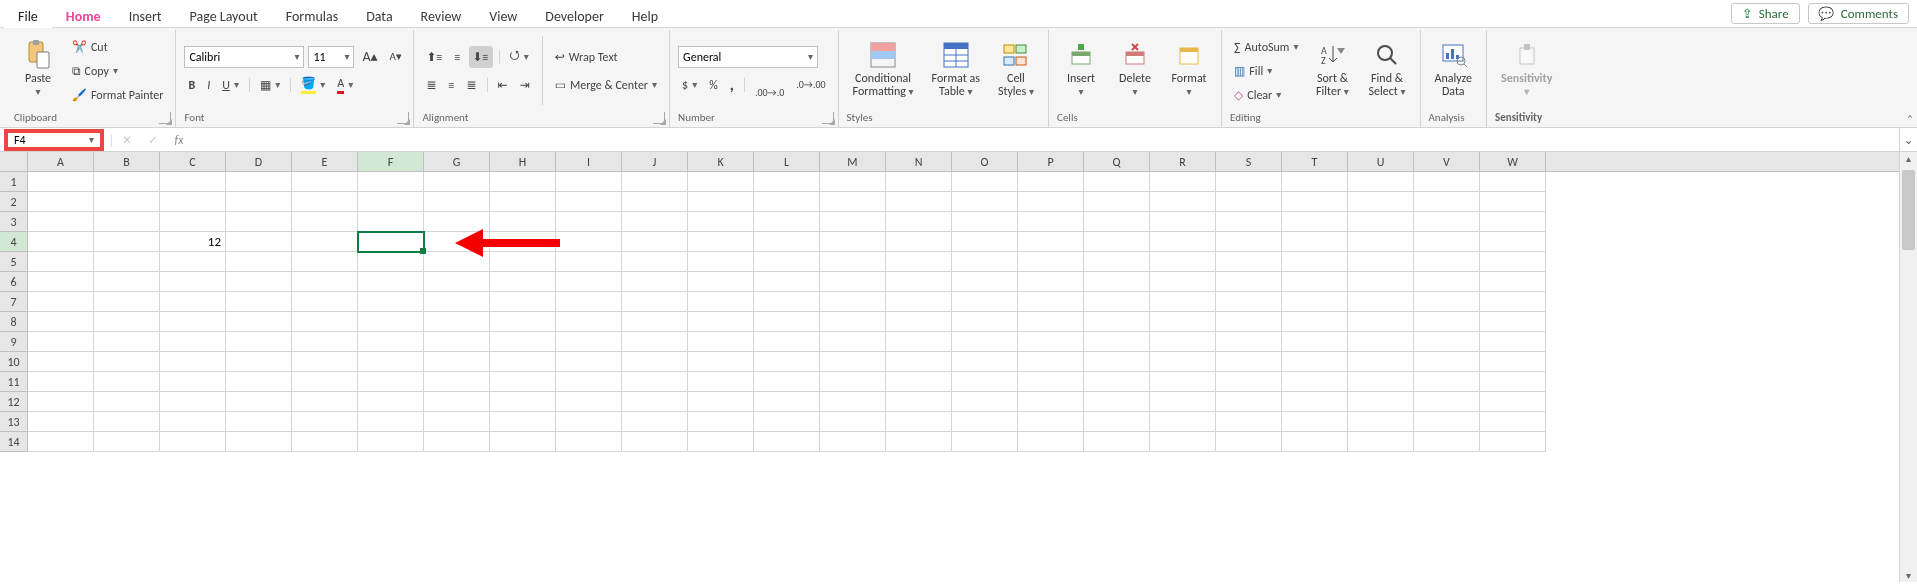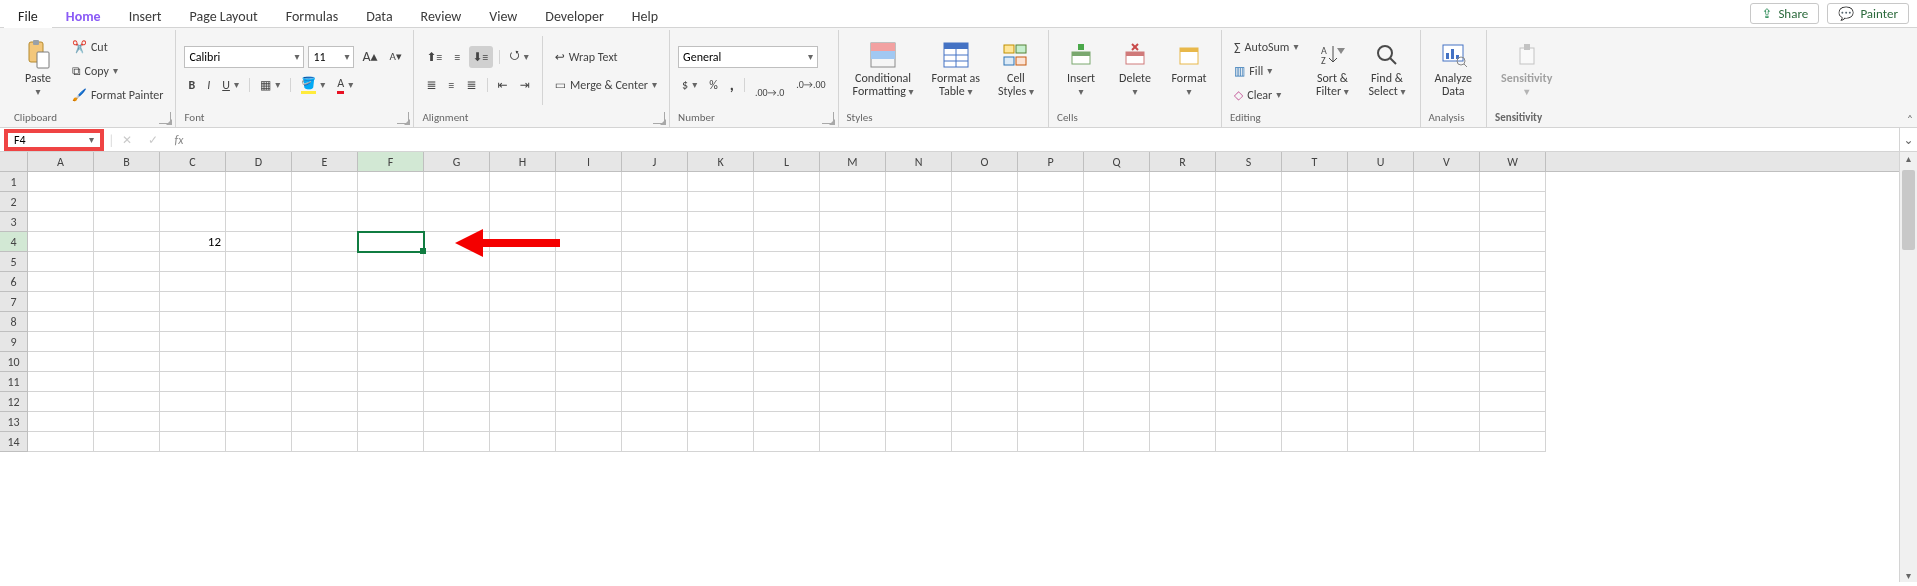--- a/index.html
+++ b/index.html
@@ -28,21 +28,21 @@
     font-size: 14px;
     color: #3b3b3b;
     cursor: pointer;
     margin-top: 6px;
   }
   .tab.file {
     background: #fff;
     color: #222;
   }
   .tab.active {
-    color: #8b5cf6;
+    color: #ec4899;
     font-weight: 600;
     border-bottom: 3px solid #107c41;
   }
   .tabs-spacer { flex: 1; }
   .tab-right {
     display: flex; align-items: center; gap: 6px;
     padding: 2px 10px; margin: 2px 4px;
     border: 1px solid #c8c8c8; border-radius: 3px;
     font-size: 13px; color: #2b6a3c; cursor: pointer;
   }
@@ -252,21 +252,21 @@
   <div class="tab">View</div>
   <div class="tab">Developer</div>
   <div class="tab">Help</div>
   <div class="tabs-spacer"></div>
   <div class="tab-right">
     <span style="color:#107c41;">⇪</span>
     <span>Share</span>
   </div>
   <div class="tab-right">
     <span style="color:#107c41;">💬</span>
-    <span>Painter</span>
+    <span>Comments</span>
   </div>
 </div>
 
 <div class="ribbon">
 
   <div class="group">
     <div class="group-body">
       <div class="bigbtn">
         <div class="ico">
           <svg width="26" height="30">

